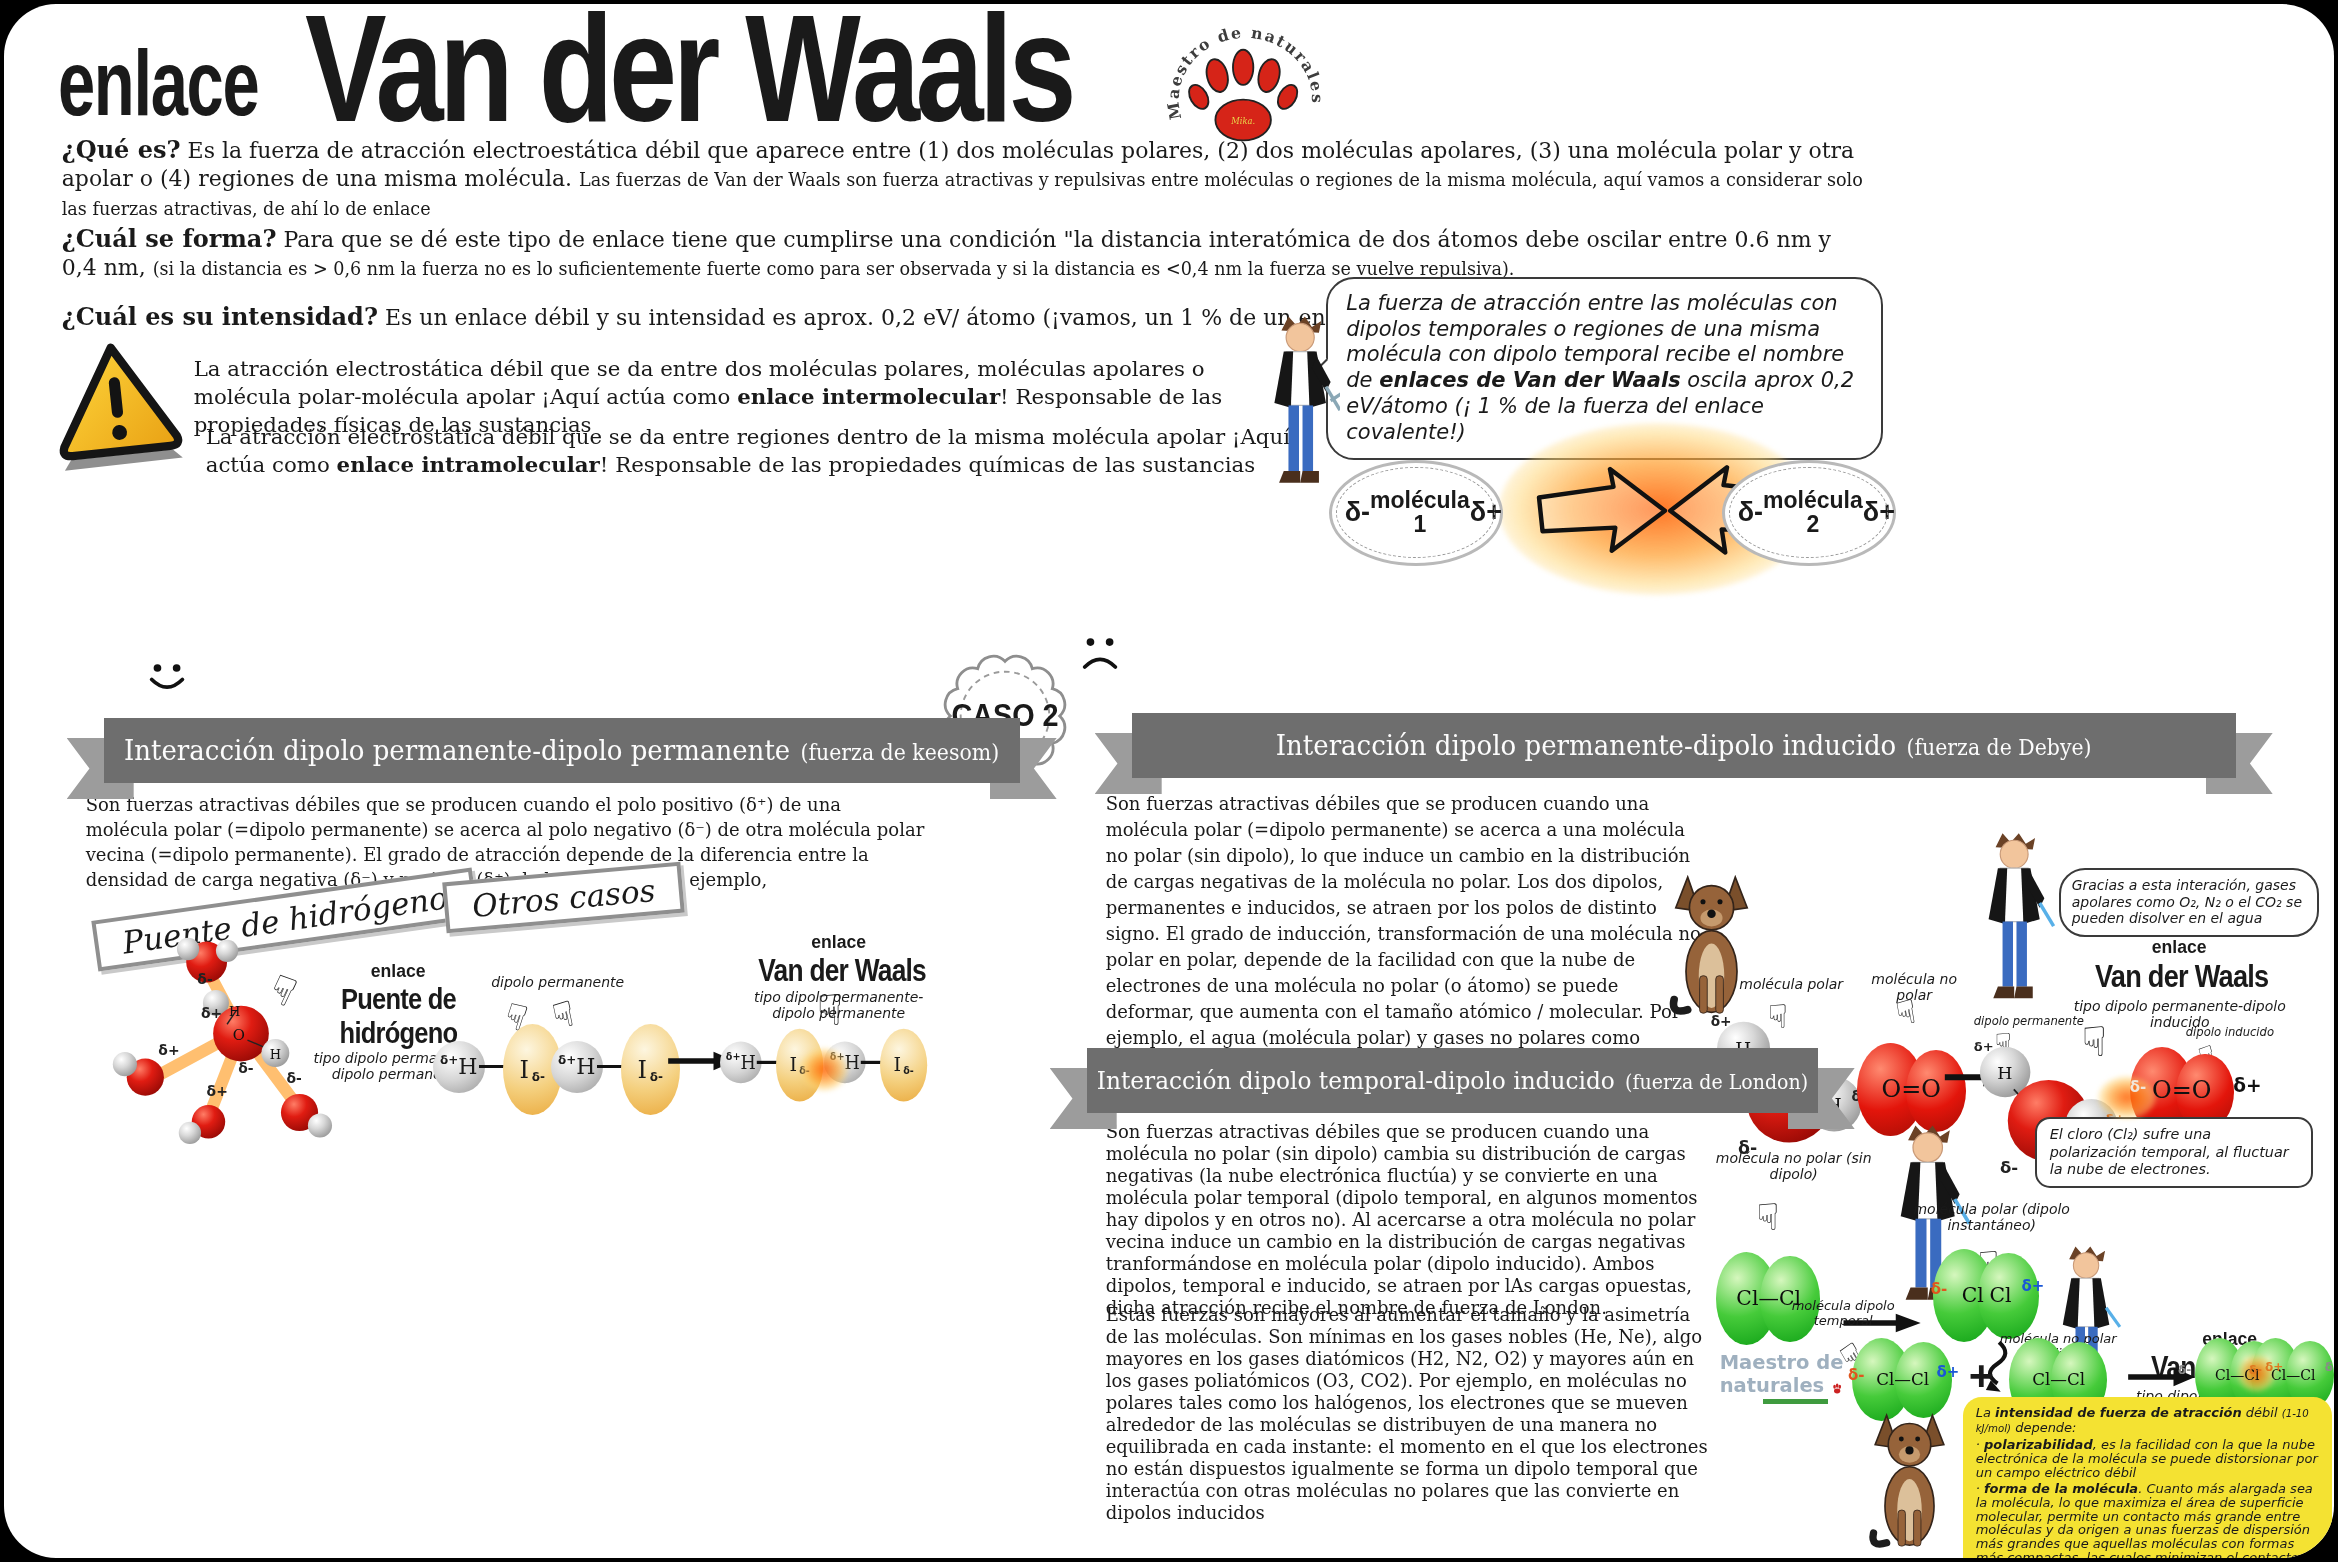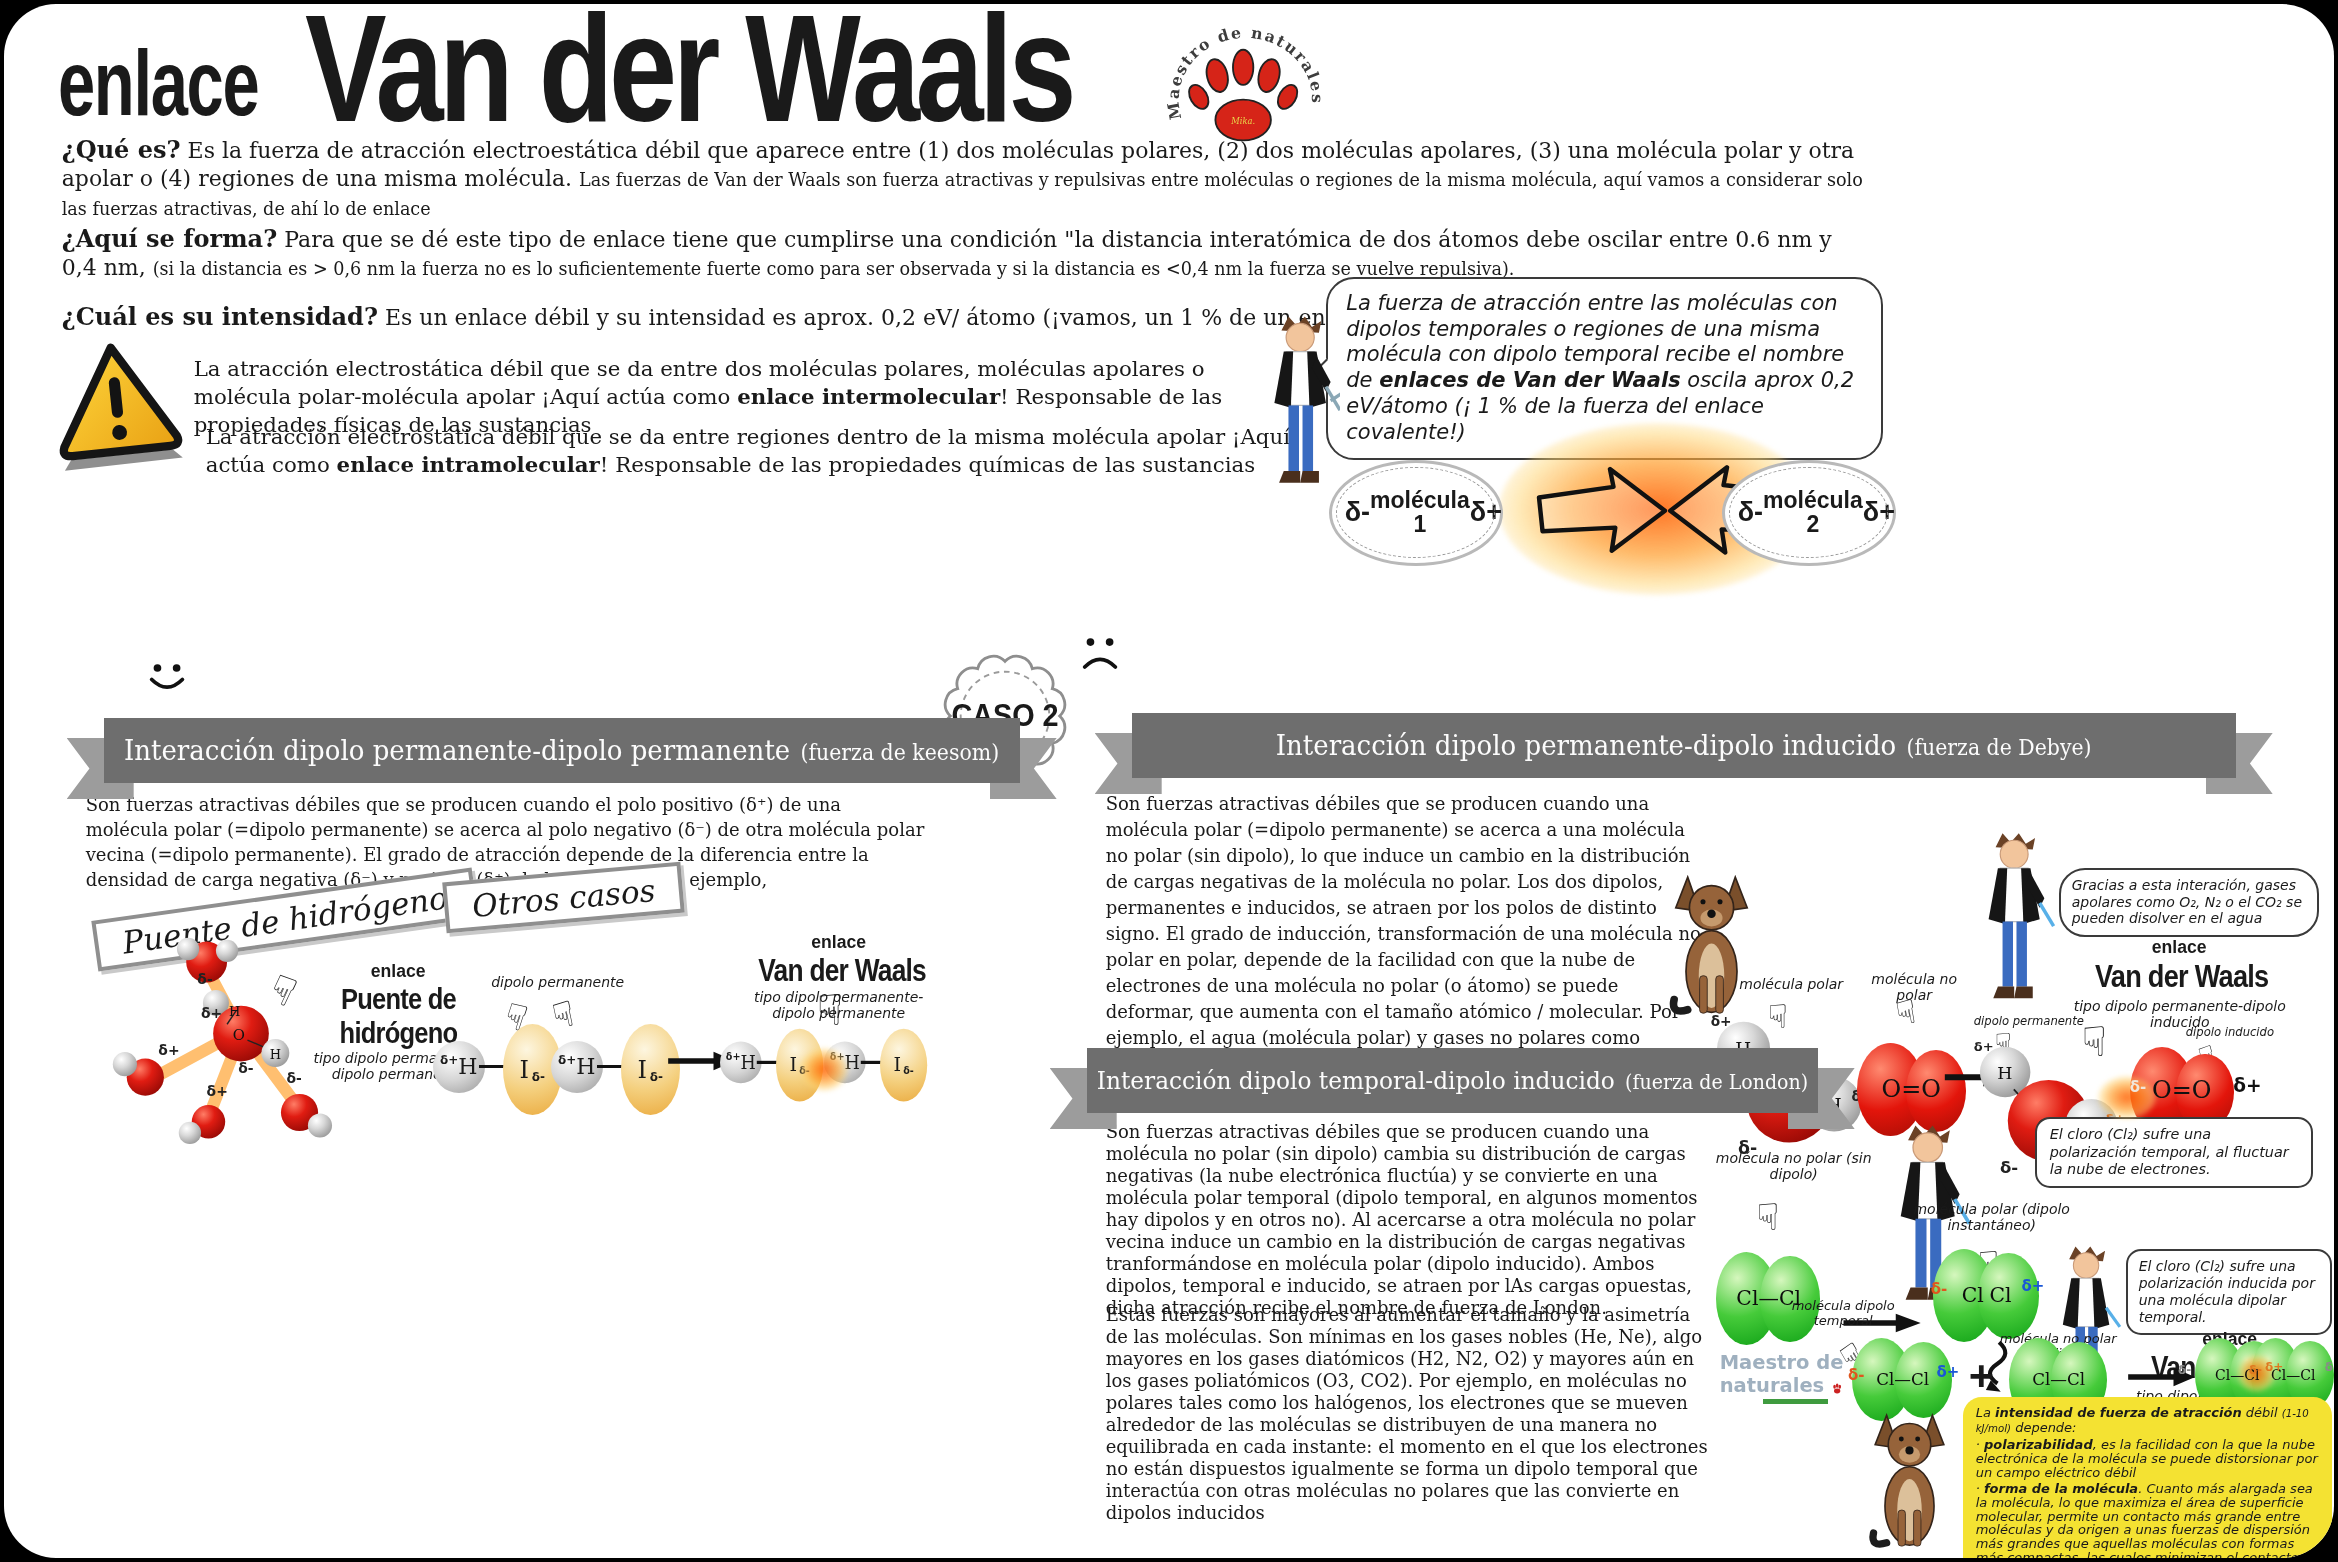--- a/index.html
+++ b/index.html
@@ -178,21 +178,21 @@
     <ellipse cx="40" cy="95" rx="9" ry="14" fill="#d62418" stroke="#222" stroke-width="2" transform="rotate(-30 40 95)"></ellipse>
     <ellipse cx="136" cy="95" rx="9" ry="14" fill="#d62418" stroke="#222" stroke-width="2" transform="rotate(30 136 95)"></ellipse>
     <ellipse cx="88" cy="120" rx="30" ry="22" fill="#d62418" stroke="#222" stroke-width="2"></ellipse>
     <text x="88" y="124" text-anchor="middle" font-size="9" fill="#e8d44a" font-style="italic">Mika.</text>
   </svg>
 
   <div class="abs q" id="q1">
     <span class="ql">¿Qué es?</span><span> Es la fuerza de atracción electroestática débil que aparece entre (1) dos moléculas polares, (2) dos moléculas apolares, (3) una molécula polar y otra apolar o (4) regiones de una misma molécula. </span><span class="qs">Las fuerzas de Van der Waals son fuerza atractivas y repulsivas entre moléculas o regiones de la misma molécula, aquí vamos a considerar solo las fuerzas atractivas, de ahí lo de enlace</span>
   </div>
   <div class="abs q" id="q2">
-    <span class="ql">¿Aquí se forma?</span><span> Para que se dé este tipo de enlace tiene que cumplirse una condición "la distancia interatómica de dos átomos debe oscilar  entre 0.6 nm y 0,4 nm, </span><span class="qs">(si la distancia es &gt; 0,6 nm la fuerza no es lo suficientemente fuerte como para ser observada y si la distancia es &lt;0,4 nm  la fuerza se vuelve repulsiva).</span>
+    <span class="ql">¿Cuál se forma?</span><span> Para que se dé este tipo de enlace tiene que cumplirse una condición "la distancia interatómica de dos átomos debe oscilar  entre 0.6 nm y 0,4 nm, </span><span class="qs">(si la distancia es &gt; 0,6 nm la fuerza no es lo suficientemente fuerte como para ser observada y si la distancia es &lt;0,4 nm  la fuerza se vuelve repulsiva).</span>
   </div>
   <div class="abs q" id="q3">
     <span class="ql">¿Cuál es su intensidad?</span><span> Es un enlace débil y su intensidad es aprox. 0,2 eV/ átomo (¡vamos, un 1 % de un enlace covalente)</span>
   </div>
 
   <svg class="abs" id="warntri" viewBox="0 0 150 140">
     <path d="M20,126 L130,126 L140,136 L12,137 Z" fill="#8f8f8f"></path>
     <path d="M75,10 L136,112 Q140,122 128,122 L22,122 Q10,122 14,112 Z" fill="url(#gYel)" stroke="#151515" stroke-width="9" stroke-linejoin="round"></path>
     <rect x="69" y="42" width="12" height="44" rx="6" fill="#131313"></rect>
     <circle cx="75" cy="102" r="8" fill="#131313"></circle>
@@ -538,21 +538,20 @@
     <circle cx="36" cy="20" r="12" fill="#f2c59c" stroke="#c99a78"></circle>
     <polygon points="24,32 48,32 44,78 28,78" fill="#fff" stroke="#bbb"></polygon>
     <path d="M22,32 L30,32 L28,80 L14,76 Z" fill="#161616"></path>
     <path d="M50,32 L42,32 L44,80 L58,76 Z" fill="#161616"></path>
     <rect x="26" y="78" width="9" height="56" fill="#3a6bc0"></rect>
     <rect x="38" y="78" width="9" height="56" fill="#3a6bc0"></rect>
     <path d="M22,134 h14 v10 h-18 Z" fill="#4a2f1d"></path>
     <path d="M38,134 h14 v10 h-16 Z" fill="#4a2f1d"></path>
     <line x1="55" y1="60" x2="68" y2="78" stroke="#58b0e8" stroke-width="3"></line>
   </svg>
-  <div class="abs bubble hand" style="left:2122px;top:1245px;width:206px;font-size:14px;line-height:17px;padding:7.4px 11px;border-width:2.3px;border-radius:15px">El cloro (Cl₂) sufre una polarización inducida por una molécula dipolar temporal.</div>
   <div class="abs ctr" style="left:2133px;top:1325px;width:186px">
     <div class="e-sm">enlace</div>
     <div class="e-big" style="font-size:31px">Van der Waals</div>
   </div>
   <div class="abs lab" style="left:2132px;top:1384px;width:190px">tipo dipolo temporal-dipolo inducido</div>
   <div class="abs lab" style="left:1994px;top:1328px;width:121px;font-size:13px">molécula no polar (sin dipolo)</div>
   <span class="abs hic" style="left:2050px;top:1375px;font-size:32px;transform:rotate(20deg)">☟</span>
   <div class="abs lab" style="left:1777px;top:1295px;width:125px;font-size:13px">molécula dipolo temporal</div>
   <span class="abs hic" style="left:1838px;top:1336px;font-size:33px;transform:rotate(-30deg)">☟</span>
   <svg class="abs" style="left:1972px;top:1336px;width:33px;height:54px" viewBox="0 0 40 64">

